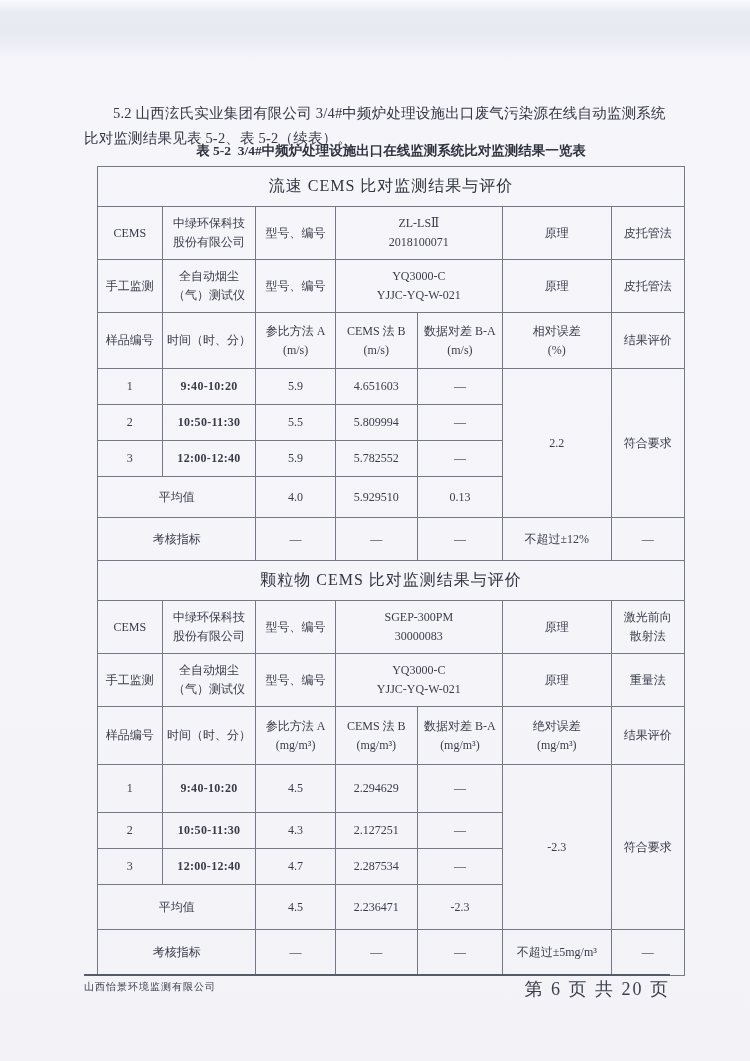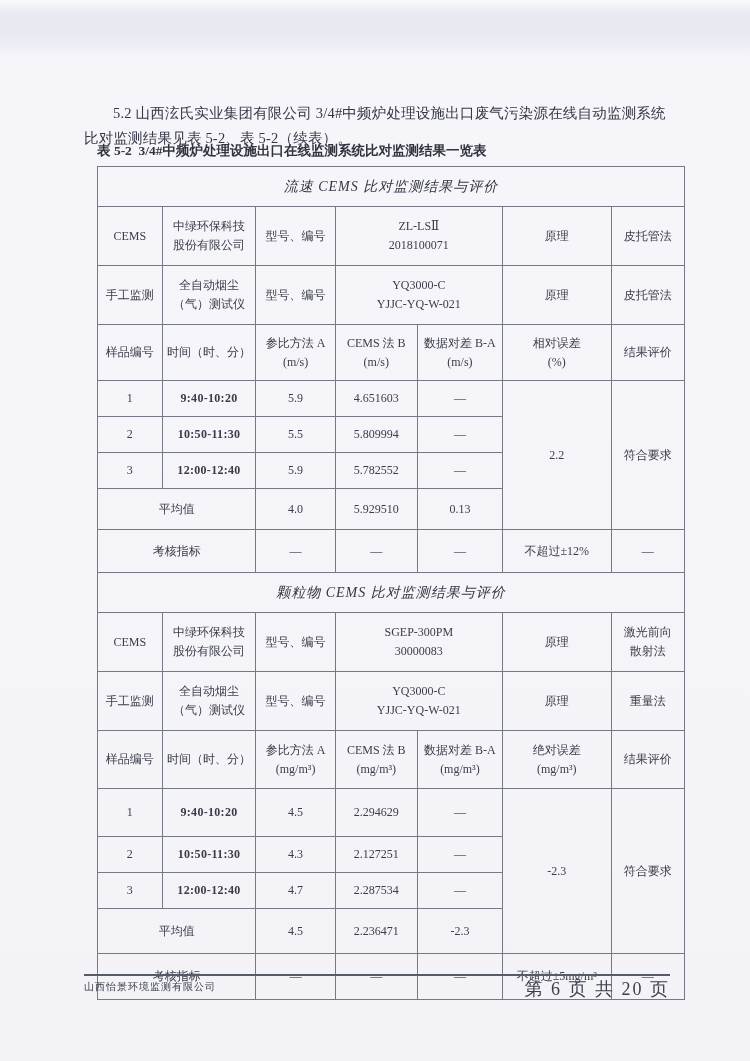--- a/index.html
+++ b/index.html
@@ -18,40 +18,40 @@
   }
   .intro{
     position:absolute;left:84px;top:86px;width:590px;
     font-size:14.5px;line-height:1.78;
     text-indent:2em;
     color:#343744;
     letter-spacing:.2px;
   }
   .caption{
     position:absolute;left:97px;top:142px;width:588px;
-    font-weight:bold;font-size:13.5px;
+    text-align:center;font-weight:bold;font-size:13.5px;
     color:#31343f;
     white-space:pre;
   }
   table.main{
     position:absolute;left:97px;top:166px;width:588px;
     border-collapse:collapse;
     font-size:12px;
     color:#3a3d49;
   }
   table.main td{
     border:1px solid #757985;
     text-align:center;vertical-align:middle;
     padding:1px 2px;
     white-space:pre-line;
     line-height:1.55;
   }
-  .r-title td{font-size:14px;letter-spacing:1px;color:#333641;font-style:italic;}
+  .r-title td{font-size:16px;letter-spacing:1px;color:#333641;}
   .r-title{height:40px;}
-  .r-equip{height:59px;}
+  .r-equip{height:53px;}
   .r-head{height:56px;}
   .r-head2{height:58px;}
   .r-data{height:36px;}
   .r-data-tall{height:48px;}
   .r-avg{height:41px;}
   .r-avg2{height:45px;}
   .r-crit{height:43px;}
   .r-crit2{height:46px;}
   .t-bold{font-weight:bold;letter-spacing:.3px;}
   .footer-line{

